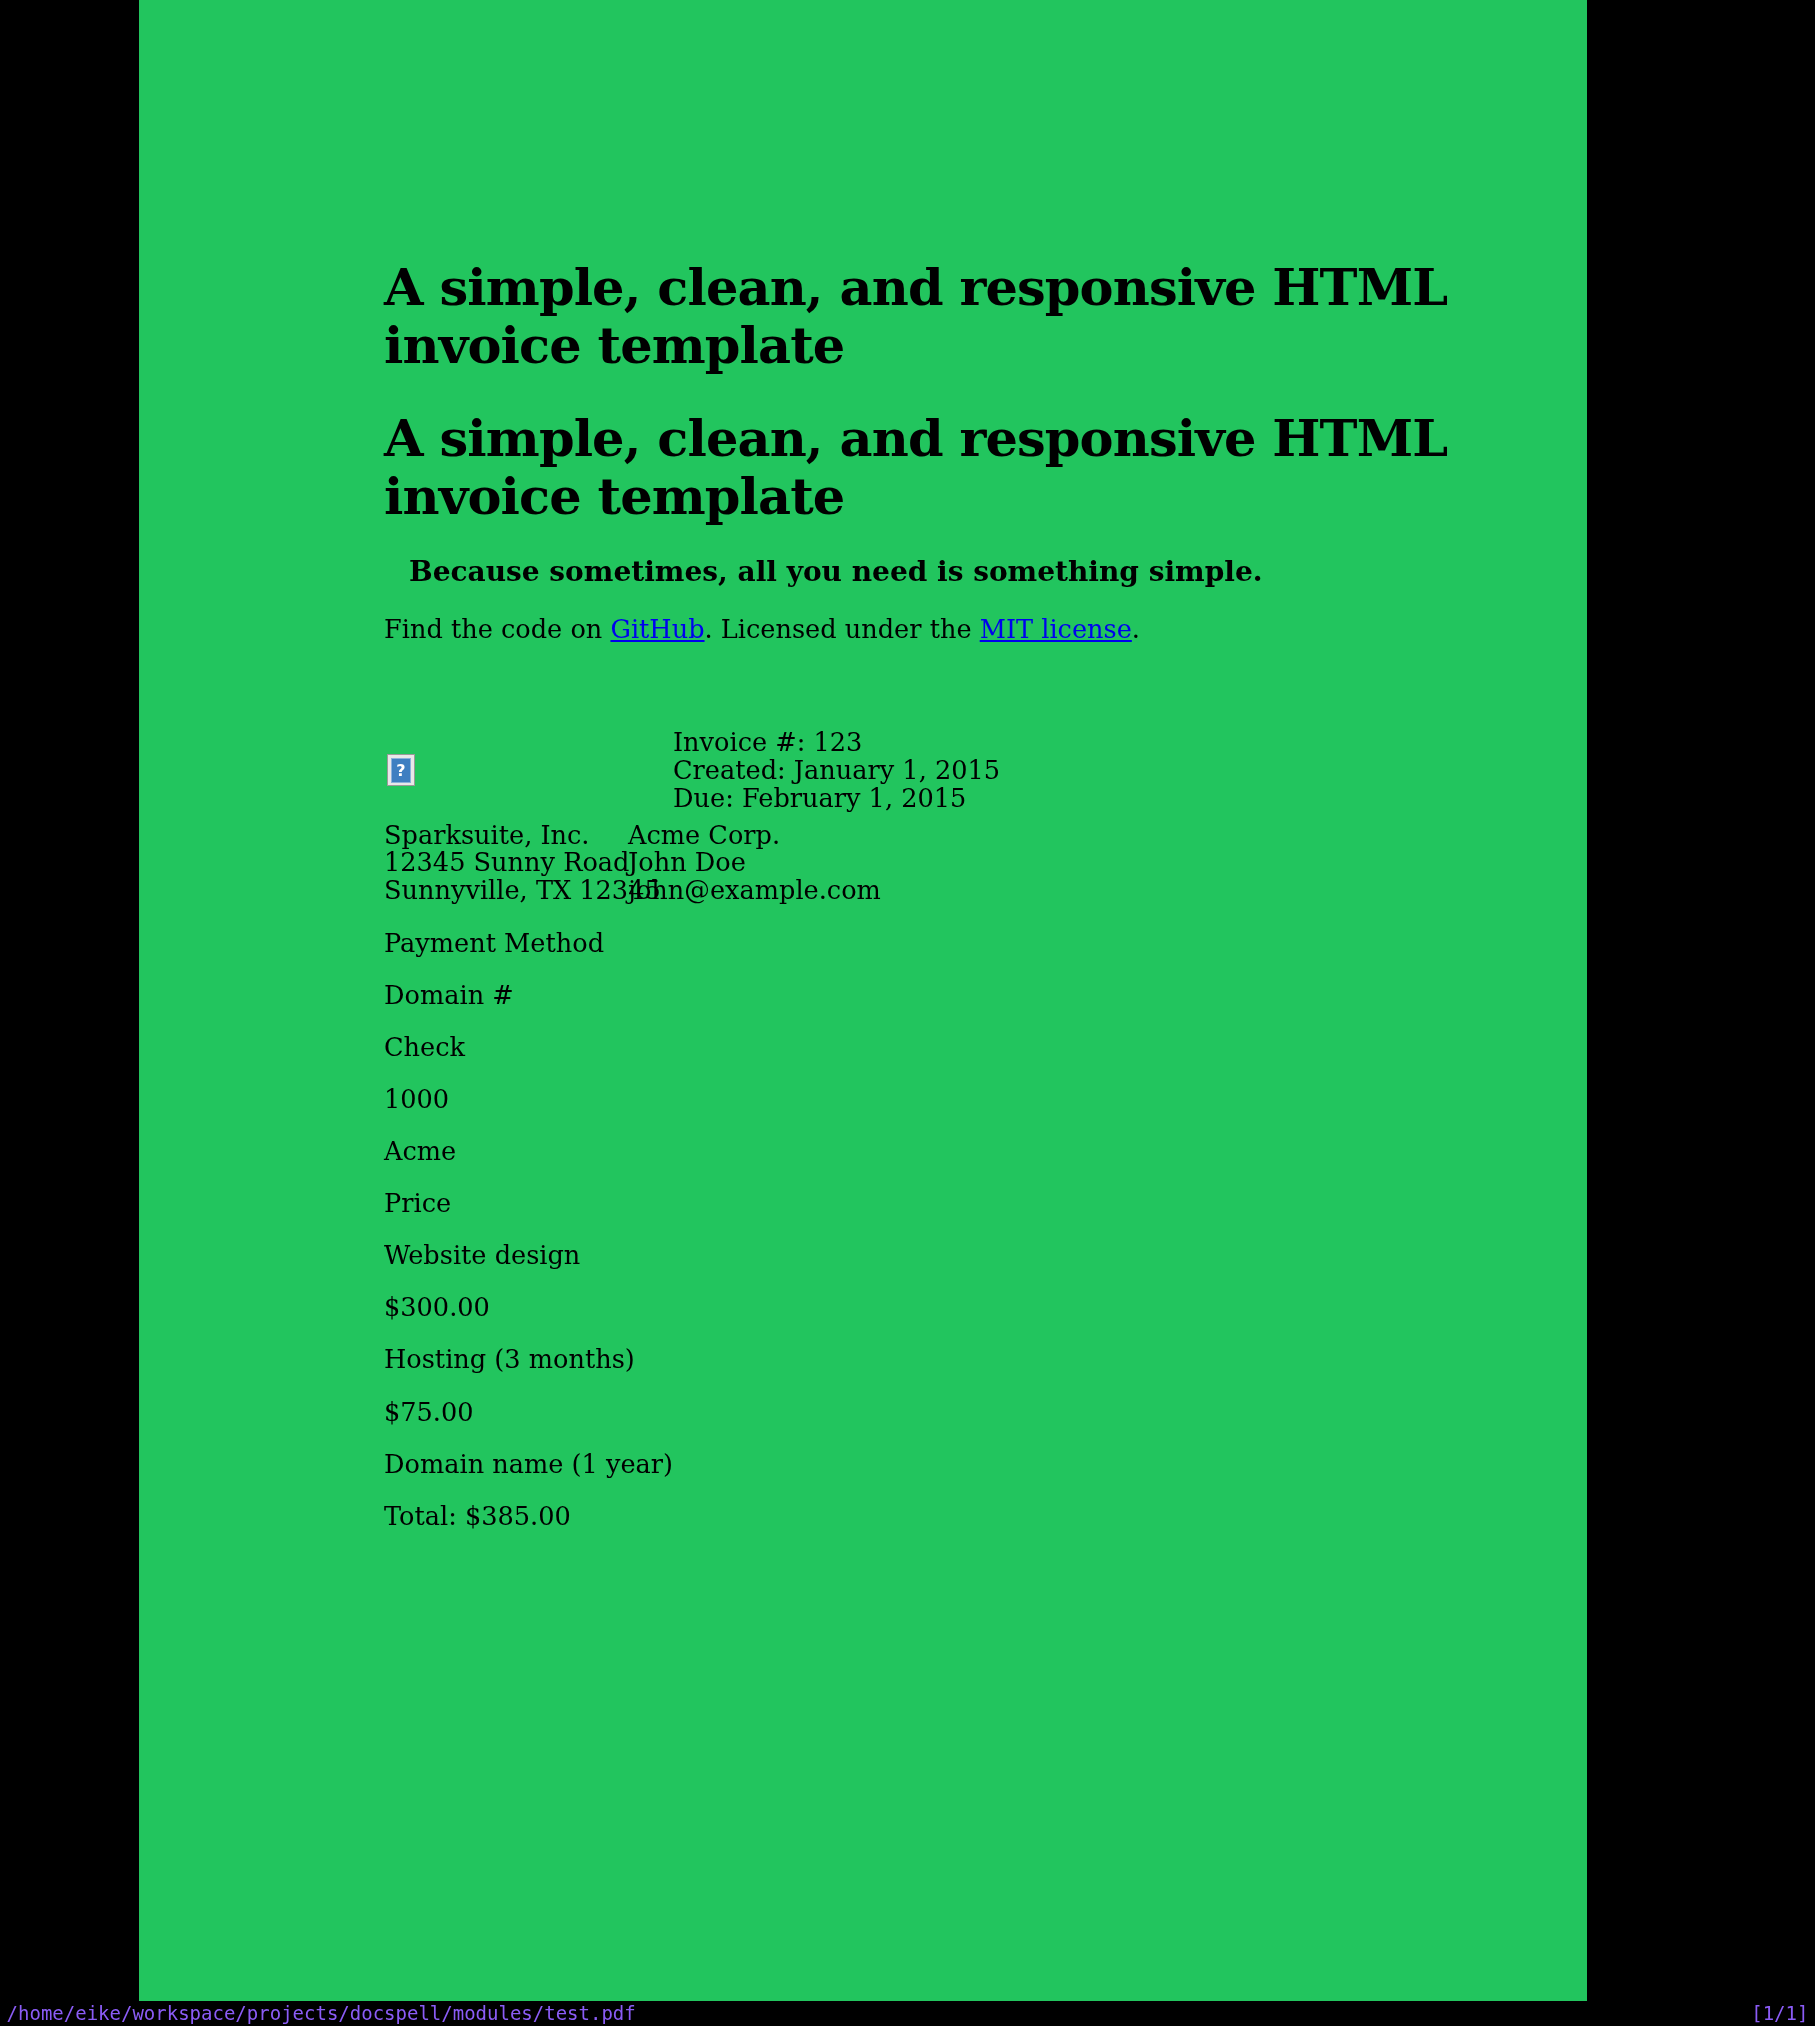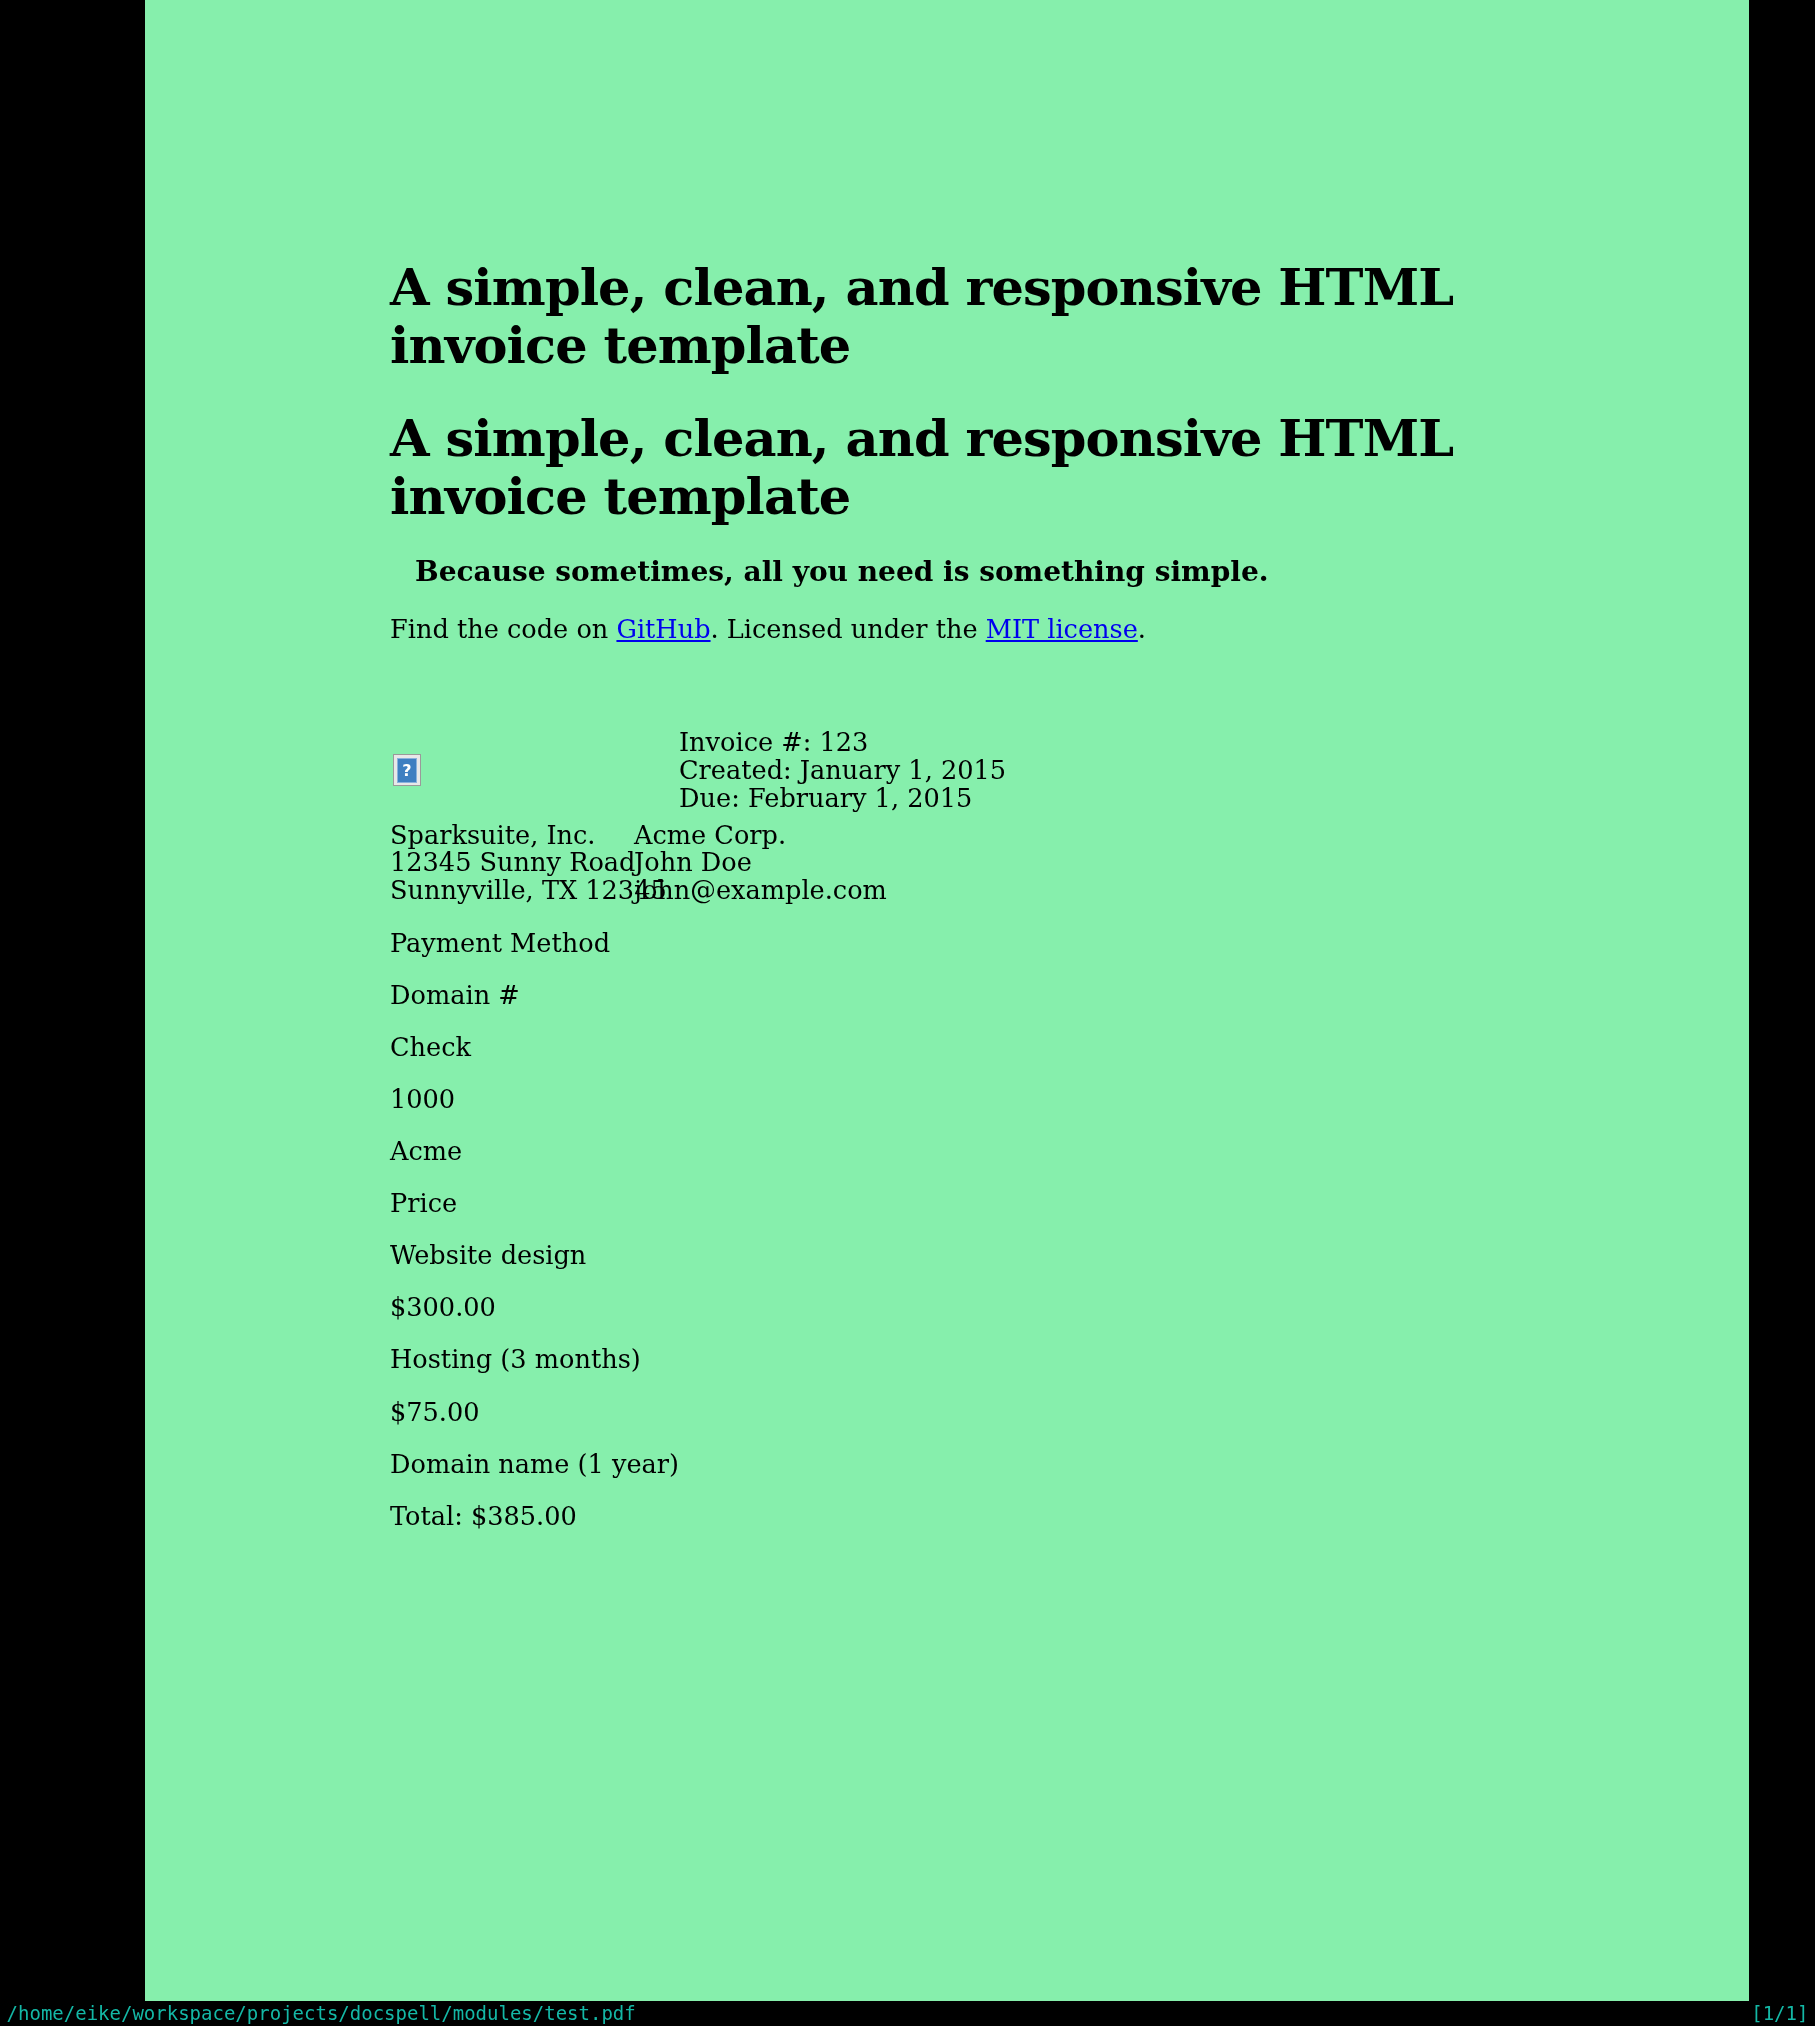--- a/index.html
+++ b/index.html
@@ -3,22 +3,22 @@
 <meta charset="utf-8">
 <style>
   * { margin:0; padding:0; box-sizing:border-box; }
   html,body { background:#000; }
   .viewer {
     position:relative; width:1815px; height:2026px;
     background:#000; overflow:hidden;
     font-family:"DejaVu Serif", serif;
   }
   .page {
-    position:absolute; left:145px; top:0; width:1604px; height:2002px;
-    background:#86efac; color:#000; overflow:hidden;
+    position:absolute; left:139px; top:0; width:1448px; height:2002px;
+    background:#22c55e; color:#000; overflow:hidden;
   }
   .content { padding:258px 104px 0 245px; }
   .doc-title {
     font-size:51px; line-height:58px; font-weight:bold;
     white-space:pre-line; letter-spacing:-0.9px;
   }
   .doc-title.first { margin:0 0 35px 0; }
   .tagline { font-size:28px; line-height:33px; font-weight:bold; margin-top:30px;margin-left:25px; }
   .intro { font-size:25.6px; line-height:29px; margin-top:27.4px; }
   .intro a { color:#0000EE; text-decoration:underline; cursor:pointer; }
@@ -35,21 +35,21 @@
     display:flex; align-items:center; justify-content:center;
   }
   .inv-meta { font-size:25.6px; line-height:28px; }
   .addresses { display:flex; margin-top:9.5px; }
   .addr { font-size:25.6px; line-height:27.4px; white-space:nowrap; }
   .addr.from { width:244px; flex:0 0 244px; }
   .lines { }
   .line { font-size:25.6px; line-height:26.5px; margin:25.6px 0; }
   .statusbar {
     position:absolute; left:0; bottom:0; width:1815px; height:24.6px;
-    background:#000; color:#14b8a6;
+    background:#000; color:#8b5cf6;
     font-family:"DejaVu Sans Mono", monospace; font-size:19px; line-height:24.6px;
     display:flex; justify-content:space-between; padding:0 6.6px;
   }
 </style>
 </head>
 <body>
 
 <div class="viewer">
   <div class="page">
     <div class="content">

